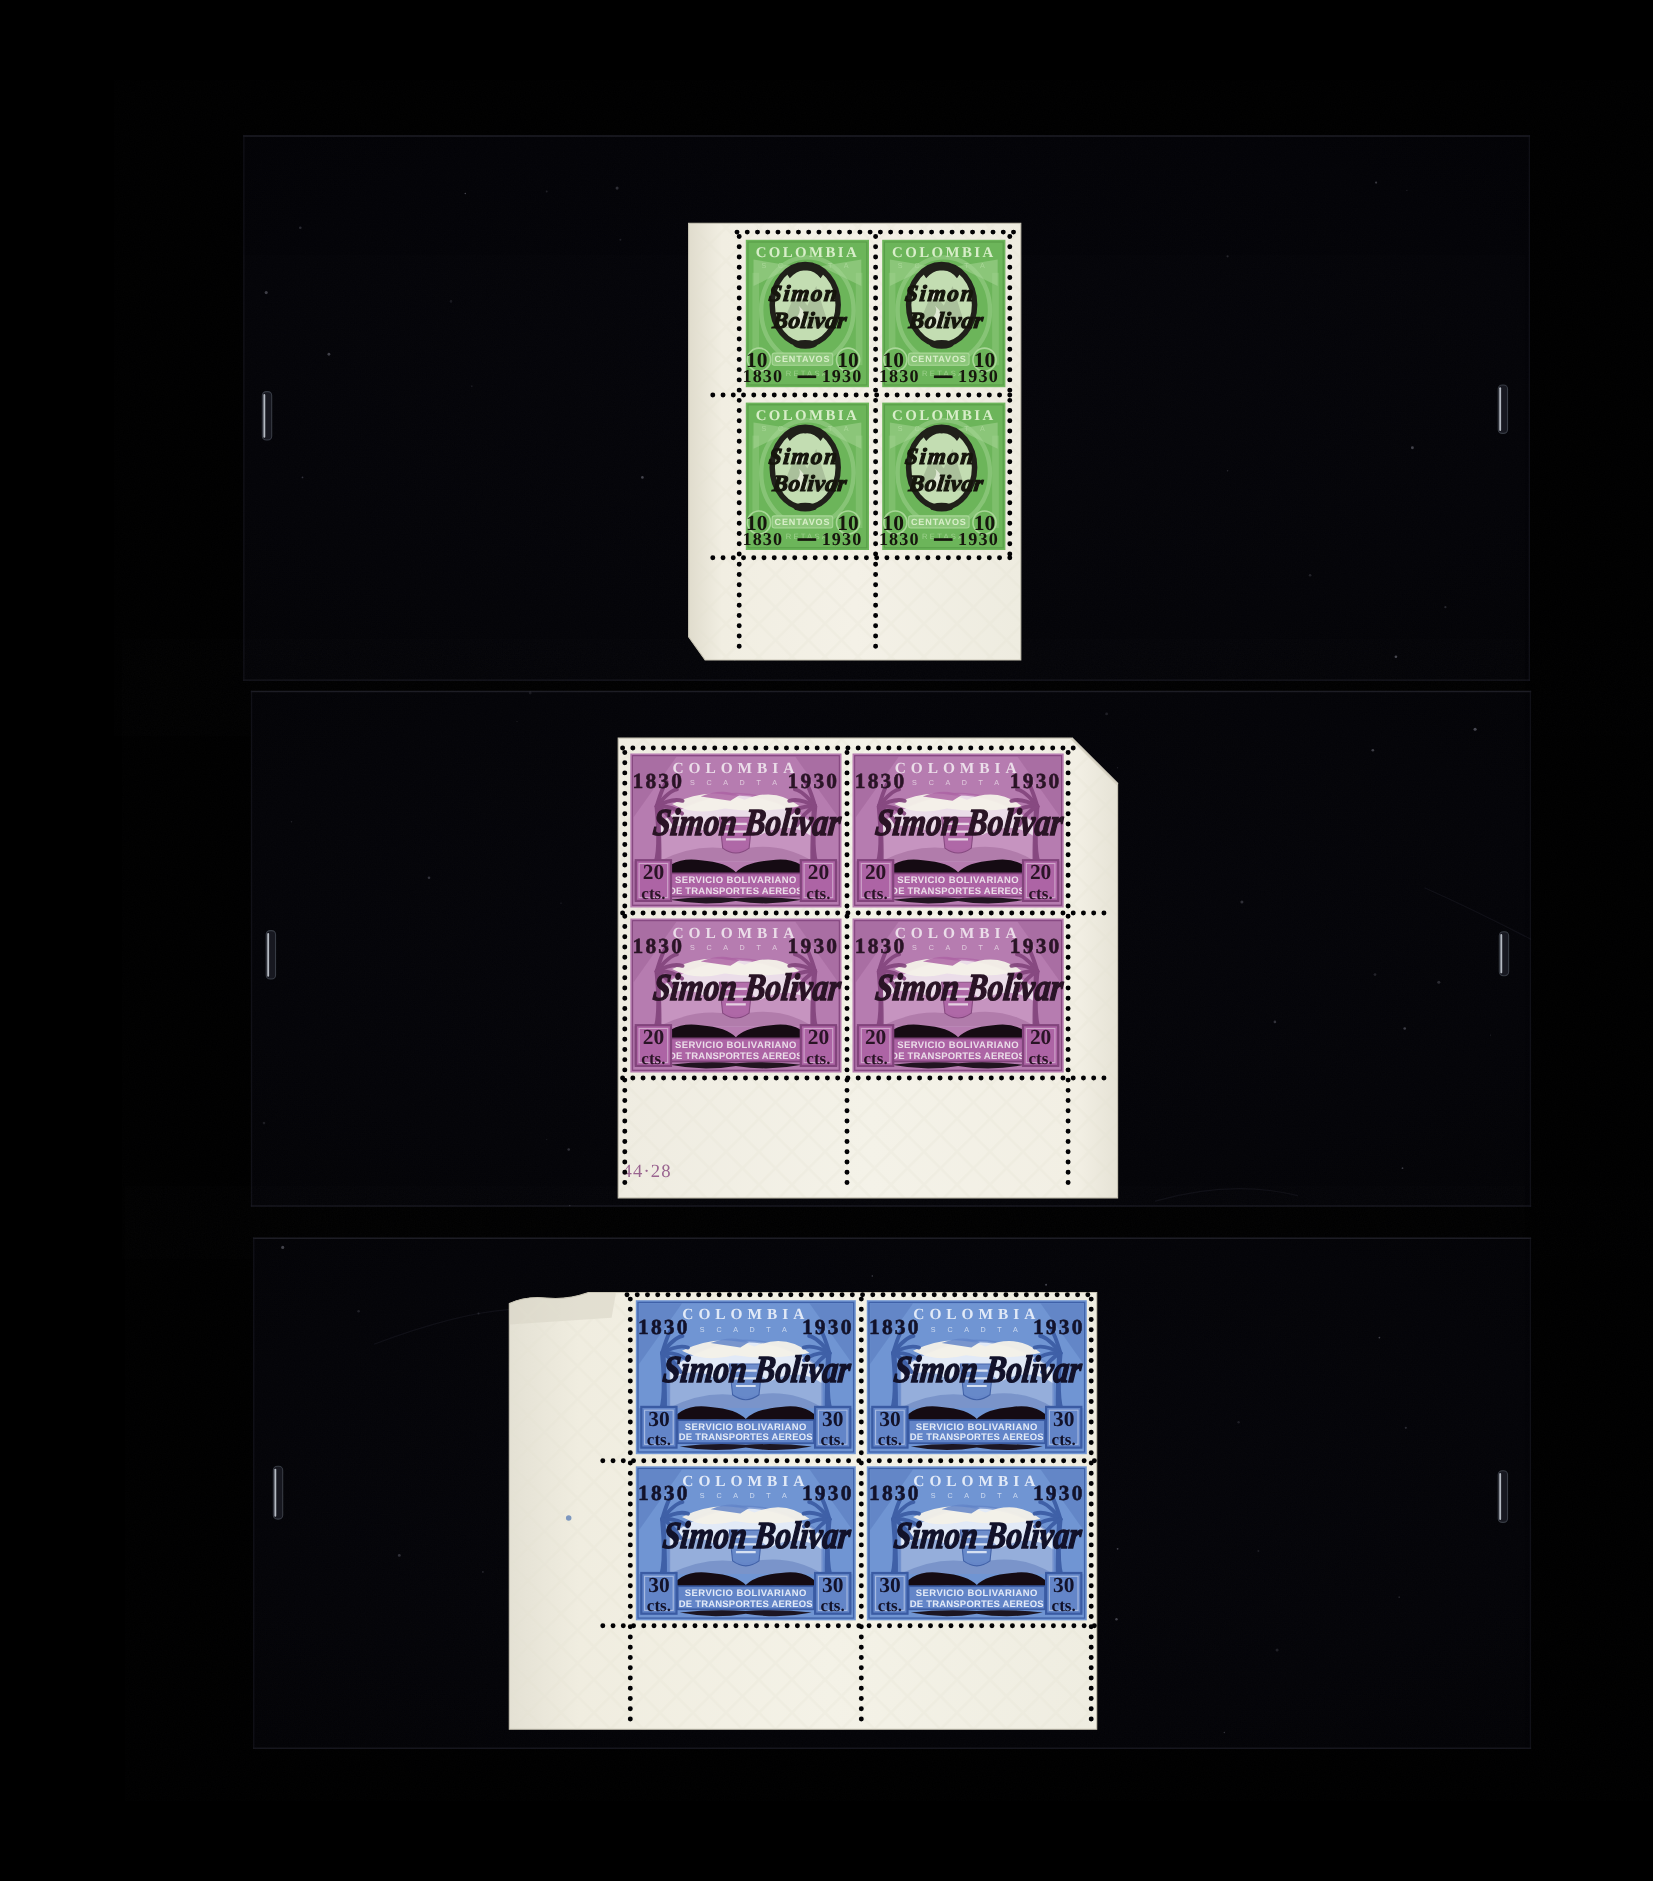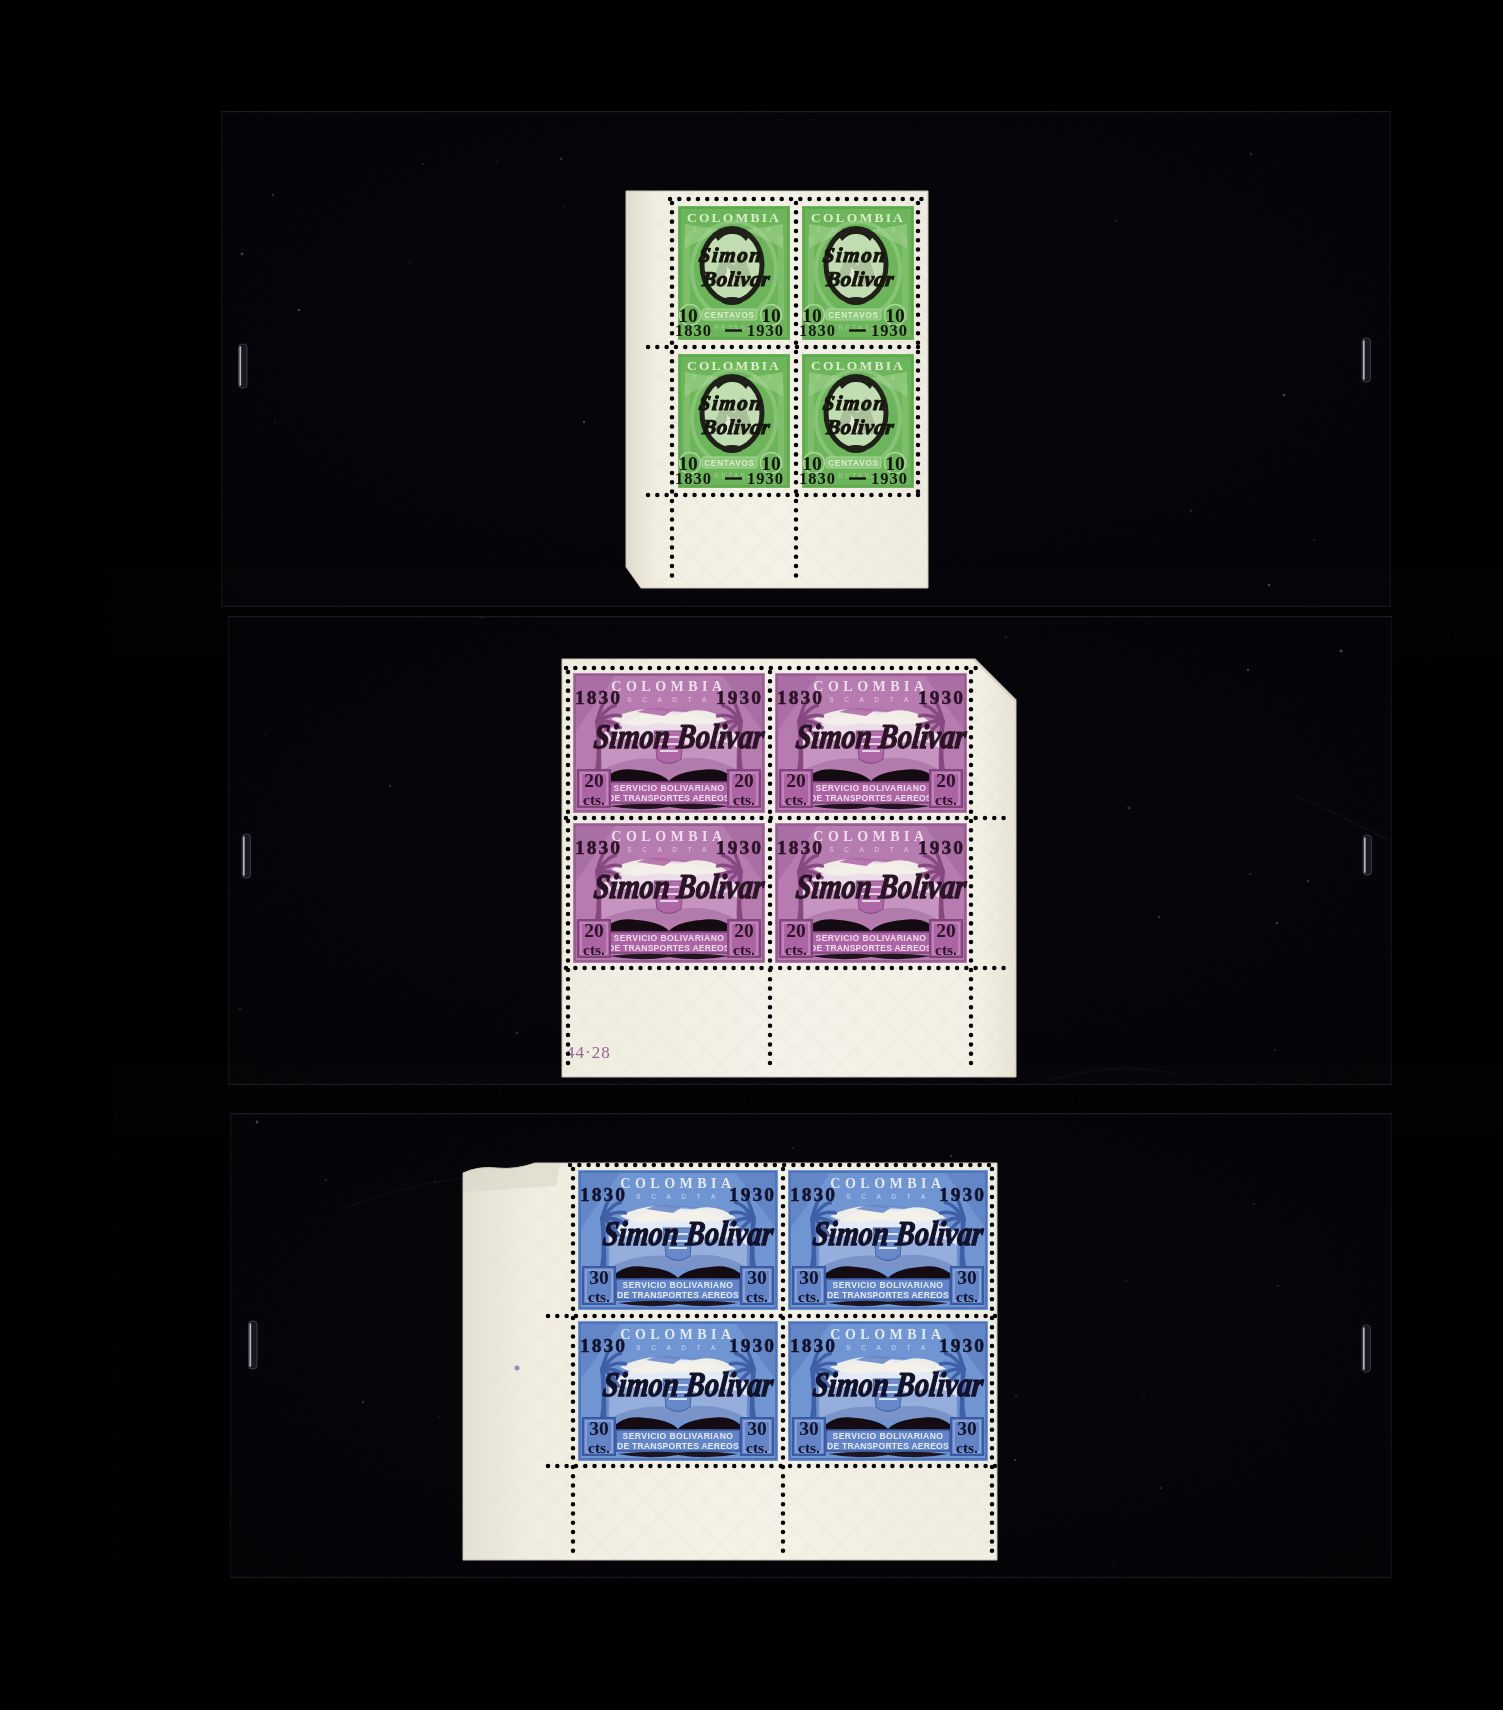--- a/index.html
+++ b/index.html
@@ -1,18 +1,18 @@
 <!DOCTYPE html>
 <html><head>
 <meta charset="utf-8">
 <title>Stamp Blocks</title>
 <style>
 html,body{margin:0;padding:0;background:#000;width:1503px;height:1710px;overflow:hidden;
 font-family:"Liberation Sans",sans-serif;}
-#photo{position:relative;width:1503px;height:1252px;}
+#photo{position:relative;width:1503px;height:1252px;margin-top:12px;}
 svg{display:block;}
 </style>
 </head>
 <body>
 <div id="photo">
 <svg width="1503" height="1710" viewBox="0 0 1503 1710">
 <defs>
 <linearGradient id="paperg" x1="0" y1="0" x2="1" y2="0">
 <stop offset="0" stop-color="#e0dccd"></stop>
           <stop offset="0.10" stop-color="#f1eee2"></stop>

